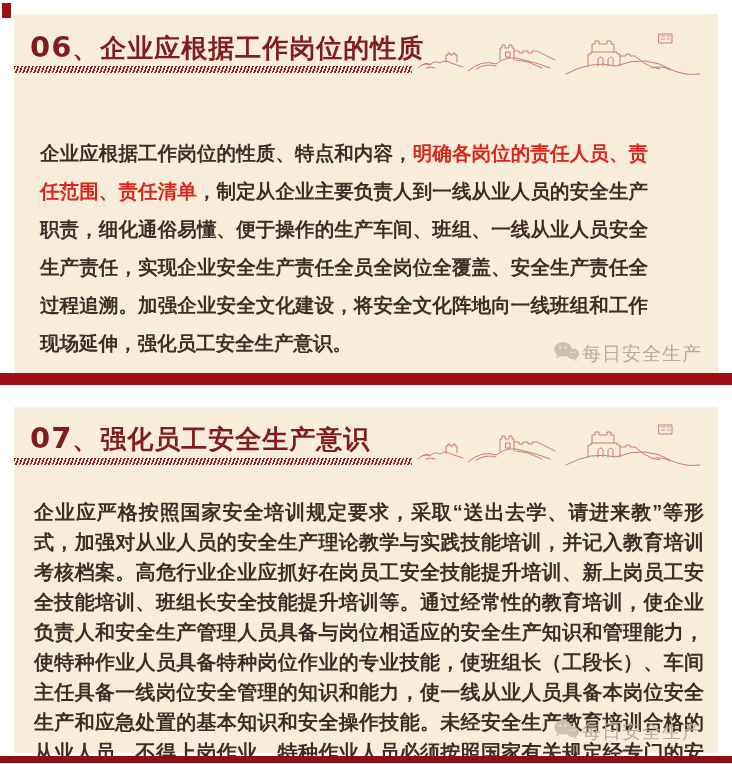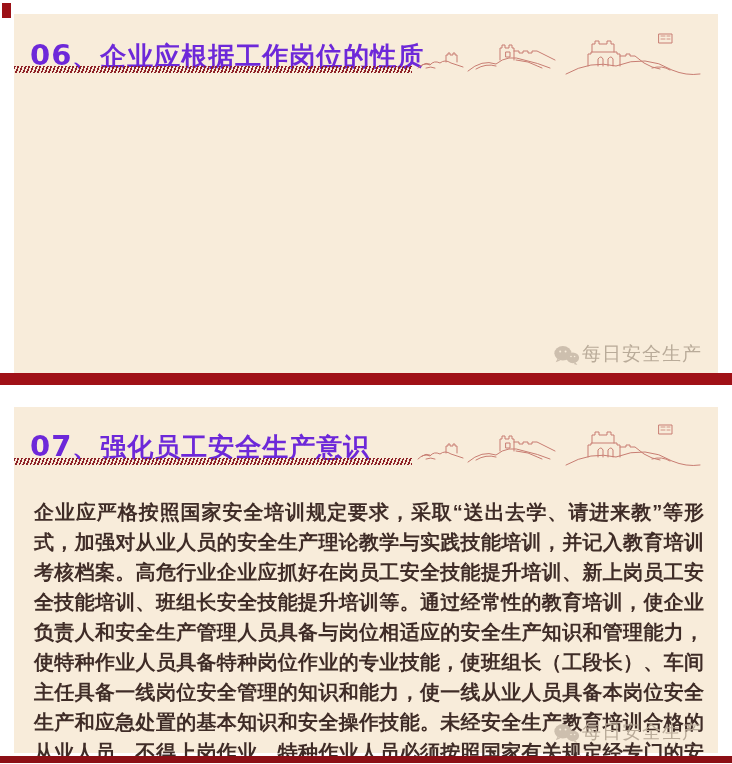--- a/index.html
+++ b/index.html
@@ -10,21 +10,21 @@
   .corner-accent{
     position:absolute;left:2px;top:3px;width:9px;height:15px;background:#9c1117;
   }
   .panel{
     position:absolute;left:14px;width:704px;background:#f8ecda;
   }
   .panel-1{top:14px;height:359px;}
   .panel-2{top:407px;height:346px;}
   .sec-heading{
     position:absolute;left:16px;display:flex;align-items:baseline;
-    color:#6d28d9;white-space:nowrap;margin-top:8px;
+    color:#7f1d1d;white-space:nowrap;
   }
   .panel-1 .sec-heading{top:16px;}
   .panel-2 .sec-heading{top:14px;}
   .sec-number{
     font-size:29px;font-weight:800;letter-spacing:1px;
     font-family:"DejaVu Sans",sans-serif;
   }
   .sec-sep{font-size:26px;font-weight:700;margin:0 2px 0 0;}
   .sec-title{font-size:26px;font-weight:700;letter-spacing:1px;}
   .hatch{
@@ -42,21 +42,21 @@
   .para-1{
     left:26px;top:100px;width:608px;
     font-size:19.5px;line-height:38px;font-weight:600;letter-spacing:0;
   }
   .para-2{
     left:20px;top:70px;width:670px;
     font-size:20px;line-height:30px;font-weight:700;
   }
   .hl{color:#d9261c;font-weight:700;}
   .watermark{
-    position:absolute;display:flex;align-items:flex-end;gap:2px;
+    position:absolute;display:flex;align-items:flex-start;gap:2px;
     color:#b9ab99;font-size:19px;letter-spacing:1px;font-family:Liberation Mono, monospace;
   }
   .panel-1 .watermark{right:16px;bottom:6px;}
   .panel-2 .watermark{right:16px;bottom:8px;}
   .divider-bar{
     position:absolute;left:0;top:373px;width:732px;height:12px;background:#a01117;
   }
   .bottom-bar{
     position:absolute;left:0;top:756px;width:732px;height:7px;background:#8c1016;
   }
@@ -89,20 +89,21 @@
       <path d="M172 44 v-12 h3 v-2 h26 v2 h3 v12"></path>
       <path d="M182 44 v-7 q3 -4 5 0 v7 M192 44 v-7 q3 -4 5 0 v7"></path>
       <path d="M204 34 h6 v-2 h4 v2 h5 l9 7 q8 5 16 6"></path>
       <path d="M150 52 q25 -14 50 -8 q30 -12 56 4 q14 6 28 4"></path>
       <path d="M236 46 q10 -3 18 2"></path>
       <rect x="243" y="12" width="13" height="9"></rect>
       <path d="M245 14 h4 M245 17 h4 M251 14 h3 M251 17 h3" stroke-width="0.8"></path>
     </g>
   </svg>
 
+  <p class="para para-1"><span>企业应根据工作岗位的性质、特点和内容，</span><span class="hl">明确各岗位的责任人员、责任范围、责任清单</span><span>，制定从企业主要负责人到一线从业人员的安全生产职责，细化通俗易懂、便于操作的生产车间、班组、一线从业人员安全生产责任，实现企业安全生产责任全员全岗位全覆盖、安全生产责任全过程追溯。加强企业安全文化建设，将安全文化阵地向一线班组和工作现场延伸，强化员工安全生产意识。</span></p>
 
   <div class="watermark">
     <svg viewBox="0 0 30 24" width="27" height="22">
       <g fill="#cdbfae">
         <ellipse cx="11" cy="9" rx="9.5" ry="8"></ellipse>
         <path d="M5 15 l-2 4 l5 -2 z"></path>
         <ellipse cx="22" cy="14" rx="7" ry="6"></ellipse>
         <path d="M25 19 l2 3 l-4 -1 z"></path>
       </g>
       <g fill="#f8ecda">

